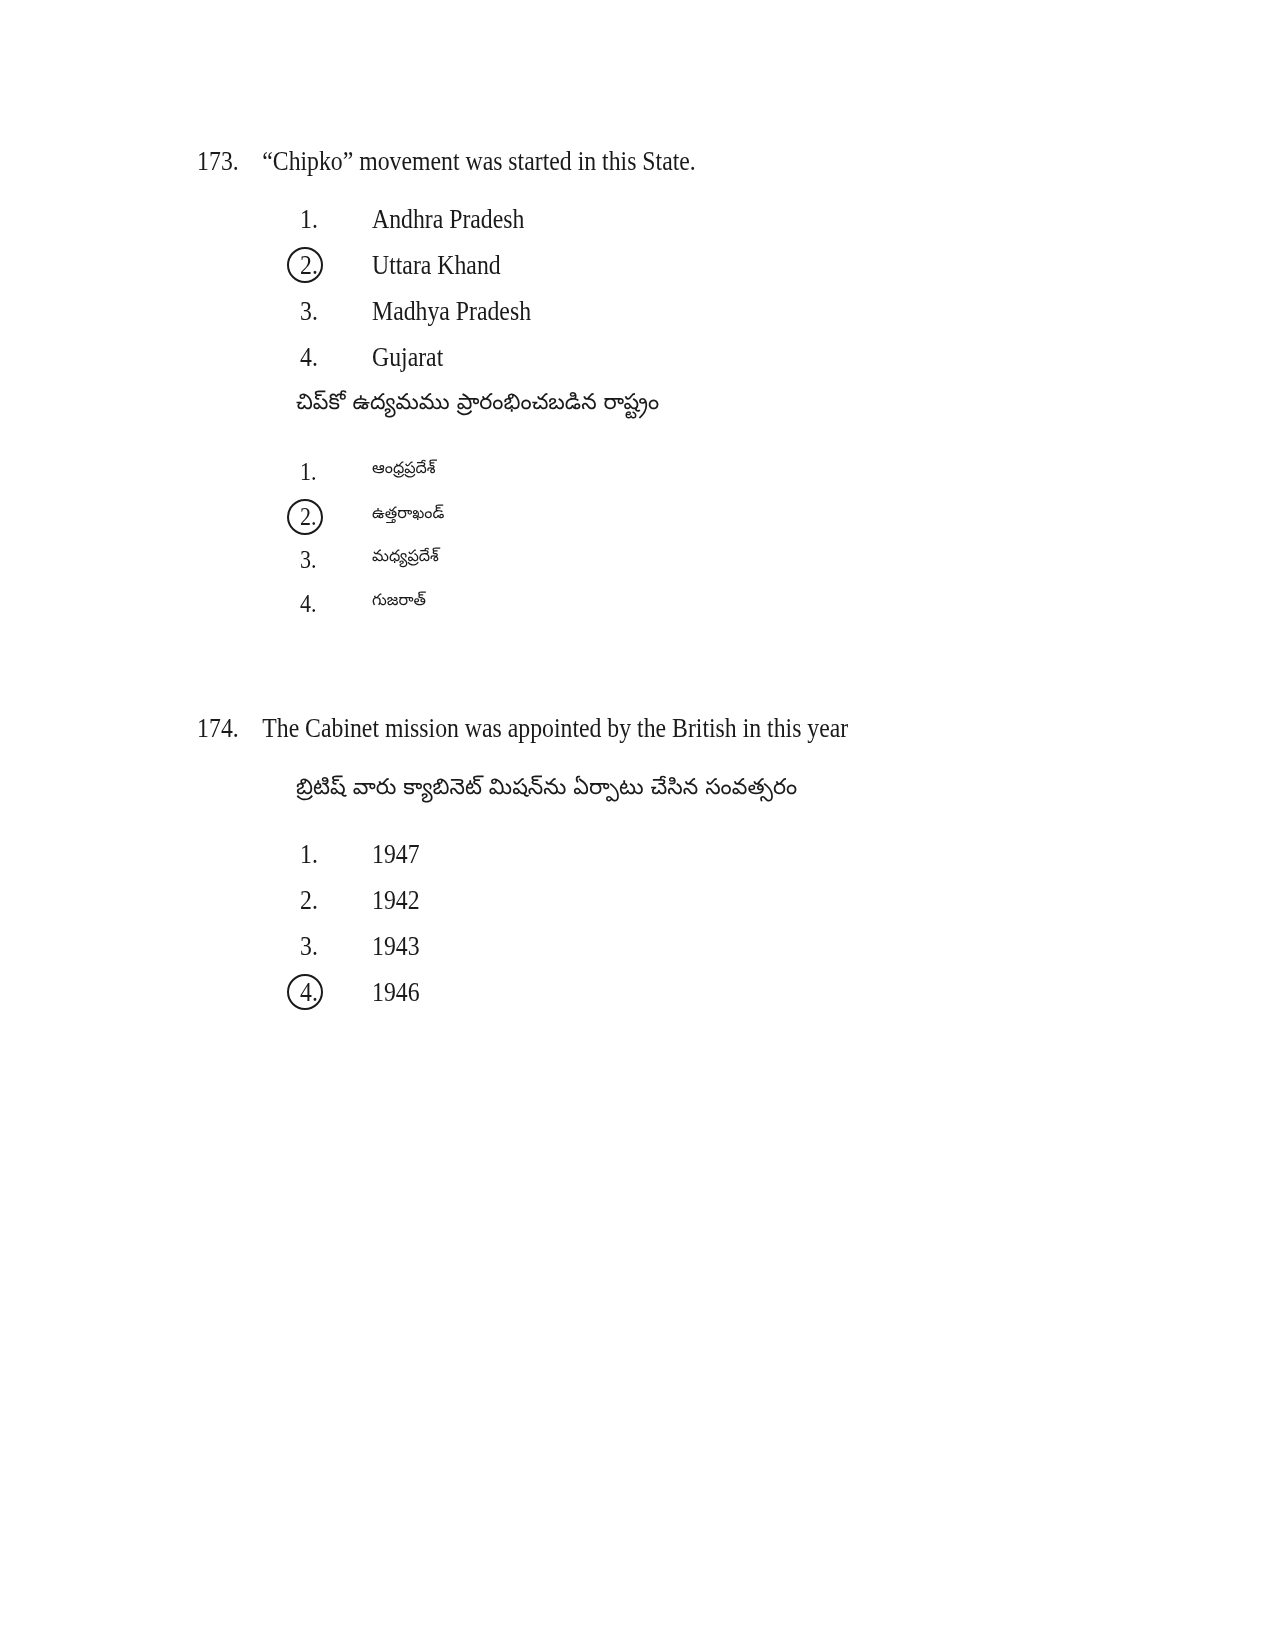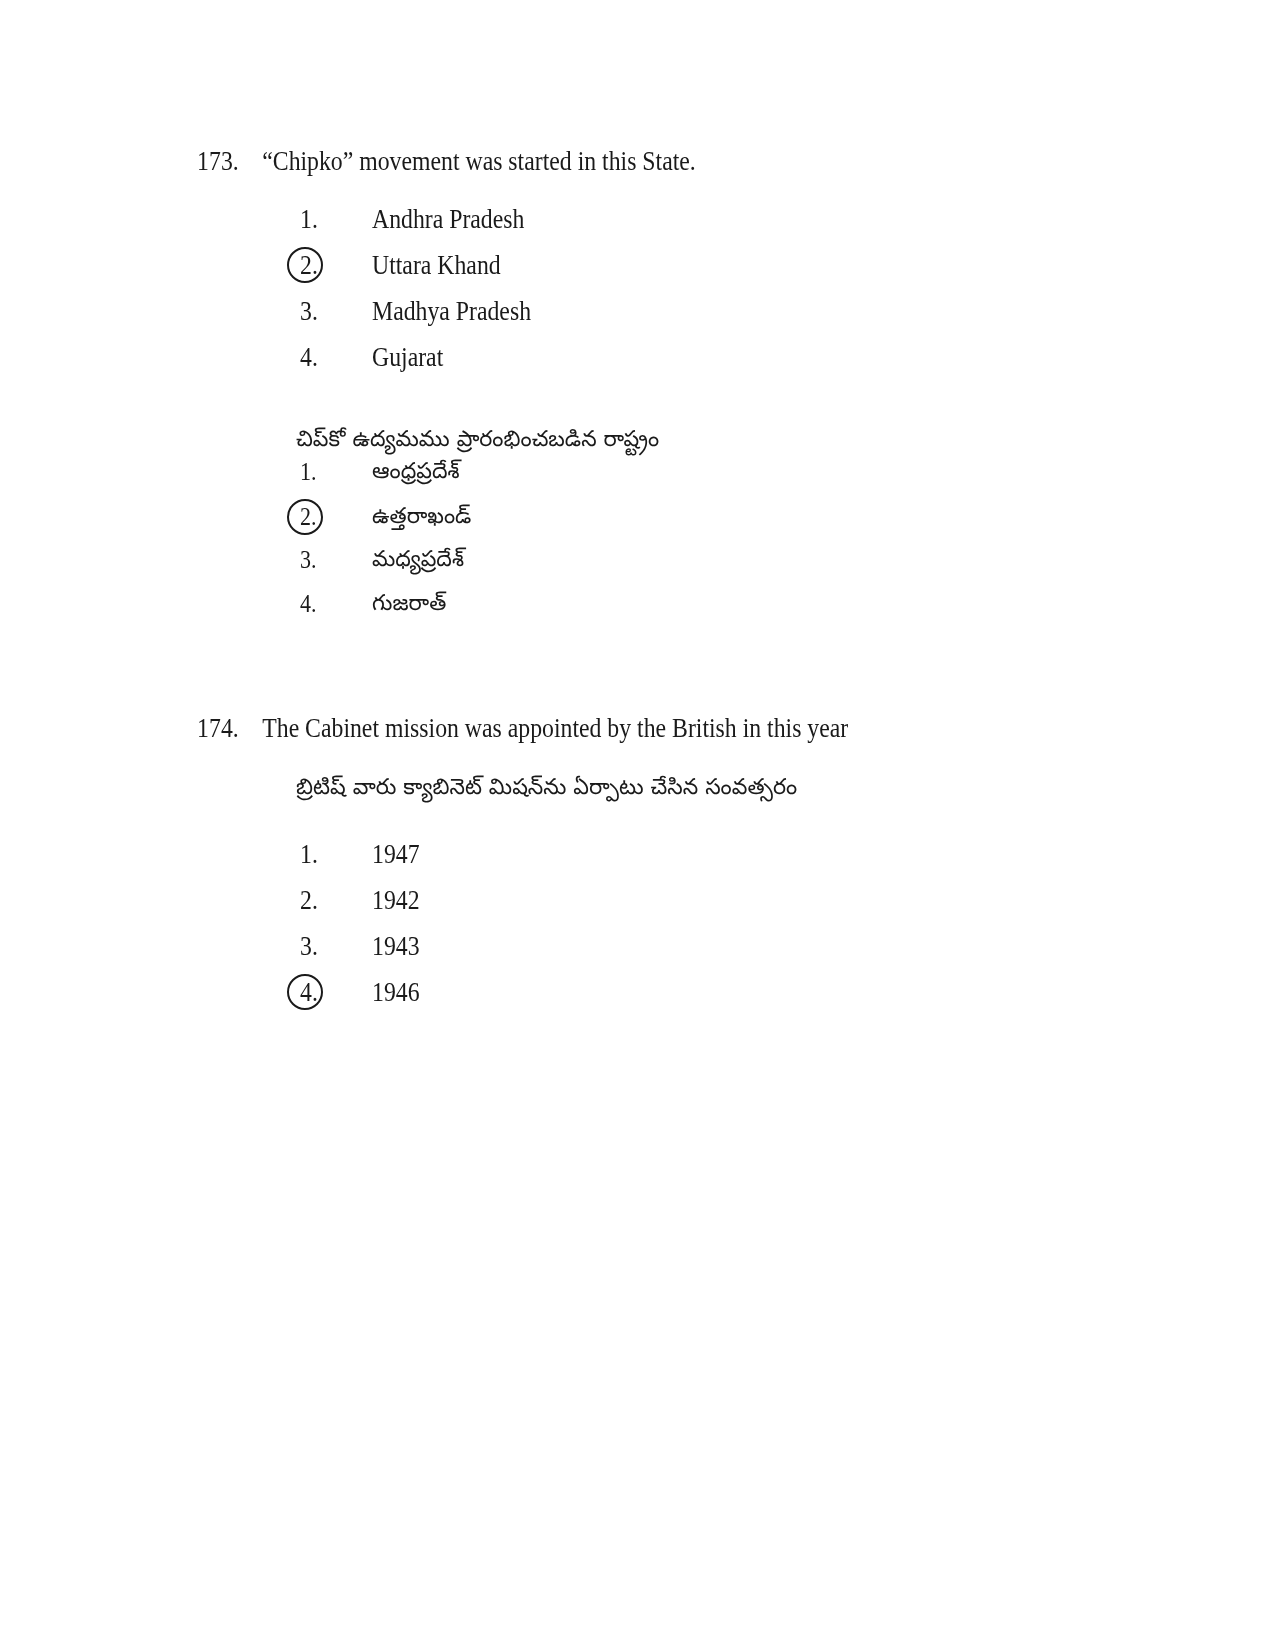--- a/index.html
+++ b/index.html
@@ -9,21 +9,21 @@
     color: #1a1a1a;
   }
   .q { position: absolute; left: 0; width: 1275px; }
   .qline { position: absolute; font-size: 27px; white-space: nowrap; transform: scaleX(0.88); transform-origin: left center; }
   .qnum { position: absolute; left: 224px; }
   .qtext { position: absolute; left: 298px; }
   .tel { position: absolute; left: 296px; font-family: "DejaVu Sans", sans-serif; font-size: 22px; white-space: nowrap; }
   .opt { position: absolute; left: 0; width: 1275px; height: 40px; }
   .onum { position: absolute; left: 300px; font-size: 27px; transform: scaleX(0.88); transform-origin: left center; }
   .otext { position: absolute; left: 372px; font-size: 27px; white-space: nowrap; transform: scaleX(0.88); transform-origin: left center; }
-  .otel { position: absolute; left: 372px; font-family: "DejaVu Sans", sans-serif; font-size: 22px; white-space: nowrap; }
+  .otel { position: absolute; left: 372px; font-family: "DejaVu Sans", sans-serif; font-size: 16px; white-space: nowrap; }
   .circle { position: absolute; left: 287px; width: 36px; height: 36px; border: 2px solid #1a1a1a; border-radius: 50%; box-sizing: border-box; }
 </style>
 </head>
 <body>
 
 <div class="q">
   <div class="qline" style="top:146px;left:0;width:1275px;">
     <span class="qnum">173.</span>
     <span class="qtext">“Chipko” movement was started in this State.</span>
   </div>
@@ -39,21 +39,21 @@
   </div>
   <div class="opt" style="top:296px;">
     <span class="onum">3.</span>
     <span class="otext">Madhya Pradesh</span>
   </div>
   <div class="opt" style="top:342px;">
     <span class="onum">4.</span>
     <span class="otext">Gujarat</span>
   </div>
 
-  <div class="tel" style="top:426px;">చిప్‌కో ఉద్యమము ప్రారంభించబడిన రాష్ట్రం</div>
+  <div class="tel" style="top:389px;">చిప్‌కో ఉద్యమము ప్రారంభించబడిన రాష్ట్రం</div>
 
   <div class="opt" style="top:458px;">
     <span class="onum" style="font-size:25px;">1.</span>
     <span class="otel">ఆంధ్రప్రదేశ్</span>
   </div>
   <div class="opt" style="top:503px;">
     <span class="circle" style="top:-4px;"></span>
     <span class="onum" style="font-size:25px;">2.</span>
     <span class="otel">ఉత్తరాఖండ్</span>
   </div>

